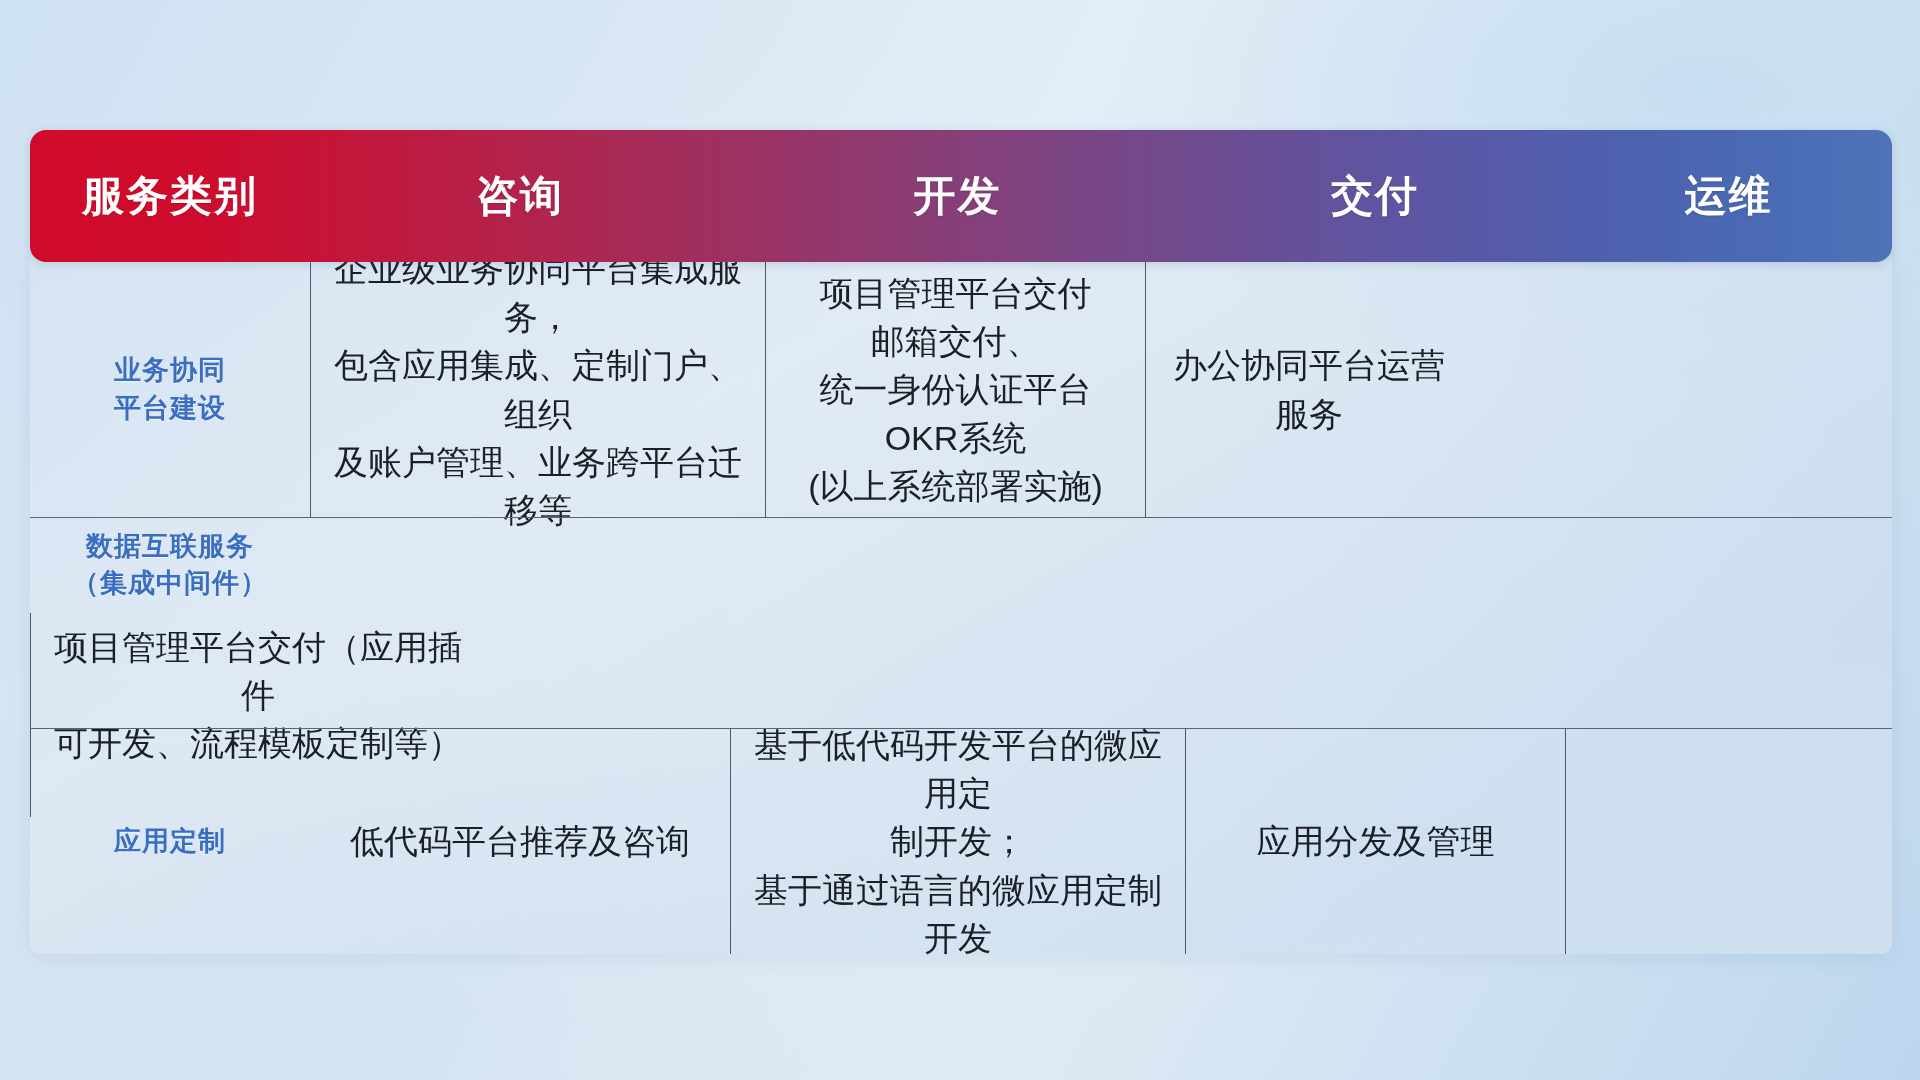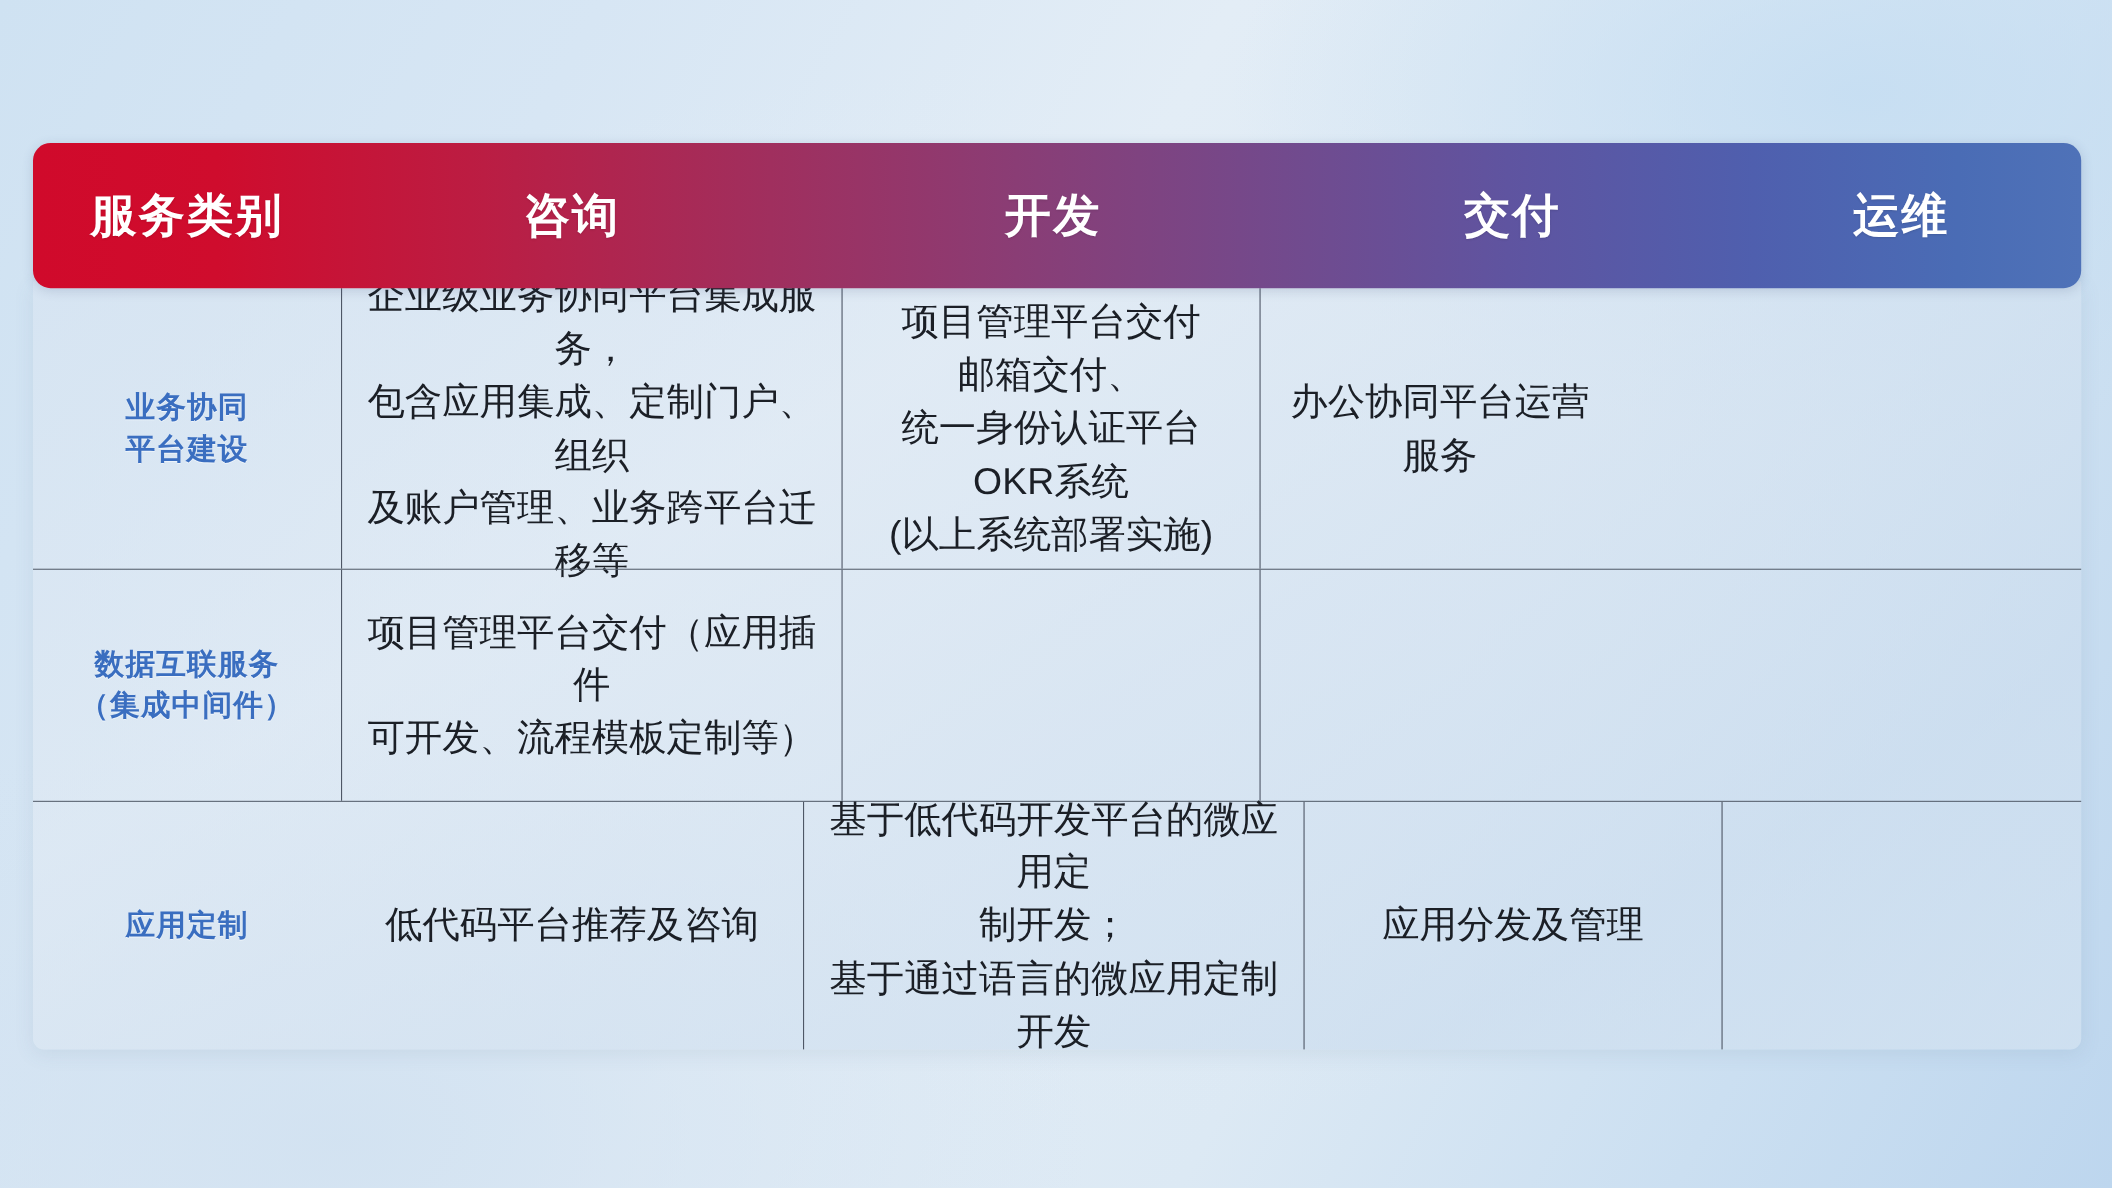--- a/index.html
+++ b/index.html
@@ -70,21 +70,21 @@
   .cell.has-left-border{border-left:1.5px solid #4e5766;}
 
   
   .c0{width:280px;}
   .c1{width:420px;}
   .c2{width:455px;}
   .c3{width:380px;}
   .c4{width:327px;}
 
   .r0{height:255px;}
-  .r1{height:210px;}
+  .r1{height:210px;flex-direction:column;}
   .r2{height:225px;}
 </style>
 </head>
 <body>
 
 <div class="stage">
 
   <div class="table-wrap">
 
     <div class="header-row">

